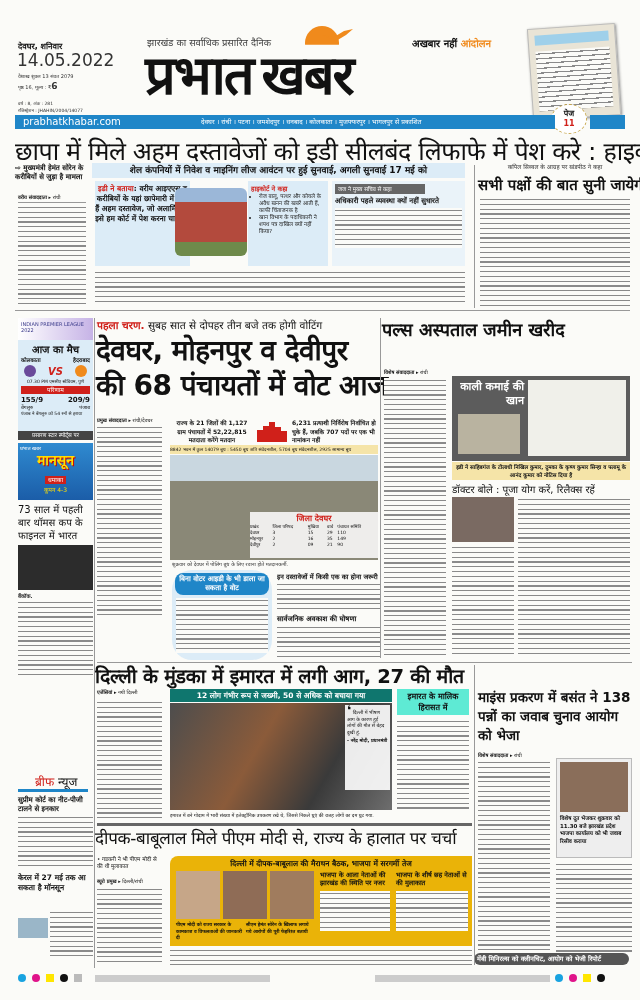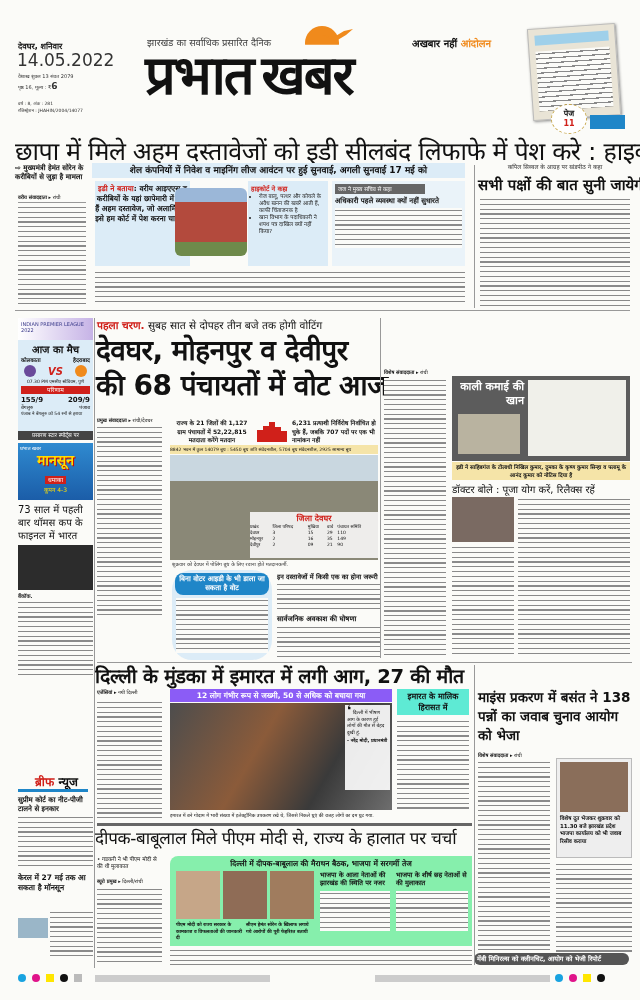--- a/index.html
+++ b/index.html
@@ -46,20 +46,24 @@
 
   <div class="abs" style="left:530px;top:26px;width:88px;height:92px;background:#e9e4d6;border:1px solid #bbb;transform:rotate(-4deg);box-shadow:1px 1px 3px #888;">
     <div style="margin:6px;height:10px;background:#9fd0ea;"></div>
     <div class="lines" style="margin:0 6px;height:60px;"></div>
   </div>
   <div class="abs" style="left:551px;top:104px;width:36px;height:30px;border-radius:50%;background:#fff;border:1px dashed #c9a94e;text-align:center;font-size:8px;font-weight:bold;line-height:10px;padding-top:4px;">
     <div>पेज</div>
     <div style="color:#d0201a;">11</div>
   </div>
 
+  <div class="abs blue-bar" style="left:15px;top:115px;width:540px;height:14px;">
+    <span class="abs" style="left:8px;top:0;font-size:10px;color:#fff;line-height:14px;">prabhatkhabar.com</span>
+    <span class="abs" style="left:186px;top:0;font-size:6.5px;color:#fff;line-height:14px;white-space:nowrap;">देवघर । रांची । पटना । जमशेदपुर । धनबाद । कोलकाता । मुजफ्फरपुर । भागलपुर से प्रकाशित</span>
+  </div>
   <div class="abs" style="left:590px;top:115px;width:35px;height:14px;background:#1f86c8;"></div>
 </div>
 
 <div class="abs" style="left:15px;top:133px;width:615px;font-size:25px;white-space:nowrap;color:#111;letter-spacing:-0.5px;">छापा में मिले अहम दस्तावेजों को इडी सीलबंद लिफाफे में पेश करे : हाइकोर्ट</div>
 
 <div class="abs" style="left:15px;top:164px;width:70px;font-size:7px;font-weight:bold;line-height:9px;">
   <span>⇨ </span><span>मुख्यमंत्री हेमंत सोरेन के करीबियों से जुड़ा है मामला</span>
 </div>
 <div class="abs" style="left:18px;top:194px;font-size:5px;"><b>वरीय संवाददाता</b> ▸ <span>रांची</span></div>
 <div class="abs rule" style="left:18px;top:202px;width:68px;height:1px;"></div>
@@ -122,21 +126,21 @@
   <div style="font-size:6px;color:#ffde00;">कूपन 4-3</div>
 </div>
 
 <div class="abs" style="left:18px;top:503px;width:75px;font-size:10px;line-height:13px;">73 साल में पहली बार थॉमस कप के फाइनल में भारत</div>
 <div class="abs photo" style="left:18px;top:545px;width:75px;height:45px;background:#2c2c2c;"></div>
 <div class="abs txt" style="left:18px;top:593px;width:75px;height:85px;">
   <b>बैंकॉक.</b>
   <span class="lines" style="display:block;height:80px;"></span>
 </div>
 
-<div class="abs" style="left:35px;top:773px;font-size:12px;font-weight:bold;">
+<div class="abs" style="left:35px;top:773px;font-size:12px;font-weight:normal;">
   <span class="red">ब्रीफ</span> <span>न्यूज</span>
 </div>
 <div class="abs" style="left:18px;top:789px;width:70px;height:3px;background:#1f86c8;"></div>
 <div class="abs" style="left:18px;top:796px;width:75px;font-size:7px;font-weight:bold;line-height:9px;">सुप्रीम कोर्ट का नीट-पीजी टालने से इनकार</div>
 <div class="abs lines" style="left:18px;top:815px;width:75px;height:55px;"></div>
 <div class="abs" style="left:18px;top:873px;width:75px;font-size:7.5px;font-weight:bold;line-height:10px;">केरल में 27 मई तक आ सकता है मॉनसून</div>
 <div class="abs photo" style="left:18px;top:918px;width:30px;height:20px;background:#9ab6c8;"></div>
 <div class="abs lines" style="left:50px;top:910px;width:43px;height:50px;"></div>
 
 <div class="abs" style="left:97px;top:318px;font-size:10.5px;white-space:nowrap;">
@@ -197,40 +201,41 @@
 <div class="abs" style="left:172px;top:570px;width:100px;height:90px;background:#dcecf7;border-radius:20px;">
   <div style="background:#1f86c8;color:#fff;font-size:7px;font-weight:bold;text-align:center;border-radius:8px;margin:3px;padding:2px;line-height:9px;">बिना वोटर आइडी के भी डाला जा सकता है वोट</div>
   <div class="lines" style="height:55px;margin:2px 4px;"></div>
 </div>
 <div class="abs" style="left:277px;top:572px;width:103px;font-size:6.5px;font-weight:bold;white-space:nowrap;overflow:hidden;">इन दस्तावेजों में किसी एक का होना जरूरी</div>
 <div class="abs lines" style="left:277px;top:582px;width:103px;height:30px;"></div>
 <div class="abs" style="left:277px;top:614px;width:103px;font-size:7px;font-weight:bold;">सार्वजनिक अवकाश की घोषणा</div>
 <div class="abs lines" style="left:277px;top:625px;width:103px;height:32px;"></div>
 
 <div class="abs" style="left:382px;top:318px;width:250px;font-size:18px;font-weight:bold;line-height:24px;white-space:nowrap;">
+  <div>पल्स अस्पताल जमीन खरीद</div>
 </div>
 <div class="abs" style="left:384px;top:369px;font-size:5px;"><b>विशेष संवाददाता</b> ▸ <span>रांची</span></div>
 <div class="abs lines" style="left:384px;top:378px;width:62px;height:280px;"></div>
 
 <div class="abs" style="left:452px;top:376px;width:178px;height:85px;background:#5c5c5c;">
   <div style="position:absolute;left:4px;top:4px;width:68px;color:#fff;font-size:11px;font-weight:bold;text-align:right;line-height:14px;">काली कमाई की खान</div>
   <div style="position:absolute;left:6px;top:38px;width:62px;height:40px;background:#b9b3a0;"></div>
   <div class="lines" style="position:absolute;left:76px;top:4px;width:98px;height:76px;background:#f0f0ea;"></div>
 </div>
 <div class="abs" style="left:452px;top:462px;width:178px;height:18px;background:#f5e4a8;font-size:5.5px;font-weight:bold;text-align:center;line-height:8px;padding:1px;">इडी ने साहिबगंज के टोलाधी निखिल कुमार, दुमका के कृष्ण कुमार सिन्हा व पलामू के आनंद कुमार को नोटिस दिया है</div>
 <div class="abs" style="left:452px;top:482px;width:180px;font-size:10px;white-space:nowrap;">डॉक्टर बोले : पूजा योग करें, रिलैक्स रहें</div>
 <div class="abs photo" style="left:452px;top:497px;width:62px;height:45px;background:#7a6a62;"></div>
 <div class="abs lines" style="left:518px;top:497px;width:112px;height:160px;"></div>
 <div class="abs lines" style="left:452px;top:545px;width:62px;height:112px;"></div>
 
 <div class="abs rule" style="left:97px;top:662px;width:535px;height:1px;"></div>
 <div class="abs" style="left:95px;top:662px;width:380px;font-size:19.5px;font-weight:bold;white-space:nowrap;letter-spacing:-0.3px;">दिल्ली के मुंडका में इमारत में लगी आग, 27 की मौत</div>
 <div class="abs" style="left:97px;top:689px;font-size:5px;"><b>एजेंसियां</b> ▸ <span>नयी दिल्ली</span></div>
 <div class="abs lines" style="left:97px;top:700px;width:65px;height:118px;"></div>
-<div class="abs" style="left:170px;top:689px;width:222px;height:13px;background:#8b5cf6;color:#fff;font-size:7.5px;font-weight:bold;line-height:13px;text-align:center;white-space:nowrap;">12 लोग गंभीर रूप से जख्मी, 50 से अधिक को बचाया गया</div>
+<div class="abs" style="left:170px;top:689px;width:222px;height:13px;background:#0f766e;color:#fff;font-size:7.5px;font-weight:bold;line-height:13px;text-align:center;white-space:nowrap;">12 लोग गंभीर रूप से जख्मी, 50 से अधिक को बचाया गया</div>
 <div class="abs photo" style="left:170px;top:703px;width:222px;height:107px;background:linear-gradient(120deg,#4d4d4d,#8b5b3a 40%,#3a3a3a 70%,#6e6e6e);"></div>
 <div class="abs" style="left:345px;top:705px;width:45px;height:85px;background:rgba(255,255,255,0.9);font-size:4.8px;line-height:6.5px;padding:2px;">
   <span style="font-size:12px;font-weight:bold;">❛</span>
   <span>दिल्ली में भीषण आग के कारण हुई लोगों की मौत से बेहद दुखी हूं.</span>
   <div style="font-weight:bold;margin-top:2px;">- नरेंद्र मोदी, प्रधानमंत्री</div>
 </div>
 <div class="abs" style="left:170px;top:812px;width:300px;font-size:4.8px;white-space:nowrap;overflow:hidden;">इमारत में बने गोदाम में भारी संख्या में इलेक्ट्रॉनिक उपकरण रखे थे, जिससे निकले धुएं की वजह लोगों का दम घुट गया.</div>
 
 <div class="abs" style="left:397px;top:689px;width:72px;height:120px;">
   <div style="background:#5eead4;font-size:8px;font-weight:bold;text-align:center;line-height:11px;padding:2px;">इमारत के मालिक हिरासत में</div>
@@ -246,21 +251,21 @@
 </div>
 <div class="abs lines" style="left:556px;top:862px;width:76px;height:90px;"></div>
 <div class="abs" style="left:474px;top:953px;width:155px;height:12px;background:#555;color:#fff;font-size:6.5px;font-weight:bold;line-height:12px;padding-left:3px;white-space:nowrap;overflow:hidden;border-radius:6px;">मेंबी मिनिरल्स को क्लीनचिट, आयोग को भेजी रिपोर्ट</div>
 
 <div class="abs" style="left:97px;top:823px;width:375px;height:3px;background:#666;"></div>
 <div class="abs" style="left:95px;top:826px;width:380px;font-size:17px;white-space:nowrap;letter-spacing:-0.3px;">दीपक-बाबूलाल मिले पीएम मोदी से, राज्य के हालात पर चर्चा</div>
 <div class="abs" style="left:97px;top:856px;width:65px;font-size:5.5px;line-height:7px;">• <span>गडकरी ने भी पीएम मोदी से की थी मुलाकात</span></div>
 <div class="abs" style="left:97px;top:878px;font-size:5px;"><b>ब्यूरो प्रमुख</b> ▸ <span>दिल्ली/रांची</span></div>
 <div class="abs lines" style="left:97px;top:887px;width:65px;height:78px;"></div>
 
-<div class="abs" style="left:170px;top:856px;width:302px;height:90px;background:#86efac;border-radius:8px 0 0 0;">
+<div class="abs" style="left:170px;top:856px;width:302px;height:90px;background:#eab308;border-radius:8px 0 0 0;">
   <div style="font-size:7.5px;font-weight:bold;text-align:center;white-space:nowrap;padding:2px;">दिल्ली में दीपक-बाबूलाल की मैराथन बैठक, भाजपा में सरगर्मी तेज</div>
   <div style="position:absolute;left:6px;top:15px;width:44px;height:48px;background:#c6a688;"></div>
   <div style="position:absolute;left:53px;top:15px;width:44px;height:48px;background:#8f6c56;"></div>
   <div style="position:absolute;left:100px;top:15px;width:44px;height:48px;background:#a07c5e;"></div>
   <div style="position:absolute;left:6px;top:66px;width:66px;font-size:4.8px;font-weight:bold;line-height:6.5px;">पीएम मोदी को राज्य सरकार के कामकाज व विफलताओं की जानकारी दी</div>
   <div style="position:absolute;left:76px;top:66px;width:68px;font-size:4.8px;font-weight:bold;line-height:6.5px;">सीएम हेमंत सोरेन के खिलाफ लगाये गये आरोपों की पूरी फेहरिश्त बतायी</div>
   <div style="position:absolute;left:150px;top:15px;width:70px;font-size:6.5px;font-weight:bold;line-height:8px;">भाजपा के आला नेताओं की झारखंड की स्थिति पर नजर</div>
   <div class="lines" style="position:absolute;left:150px;top:35px;width:70px;height:40px;"></div>
   <div style="position:absolute;left:226px;top:15px;width:72px;font-size:6.5px;font-weight:bold;line-height:8px;">भाजपा के शीर्ष छह नेताओं से की मुलाकात</div>
   <div class="lines" style="position:absolute;left:226px;top:35px;width:72px;height:40px;"></div>

